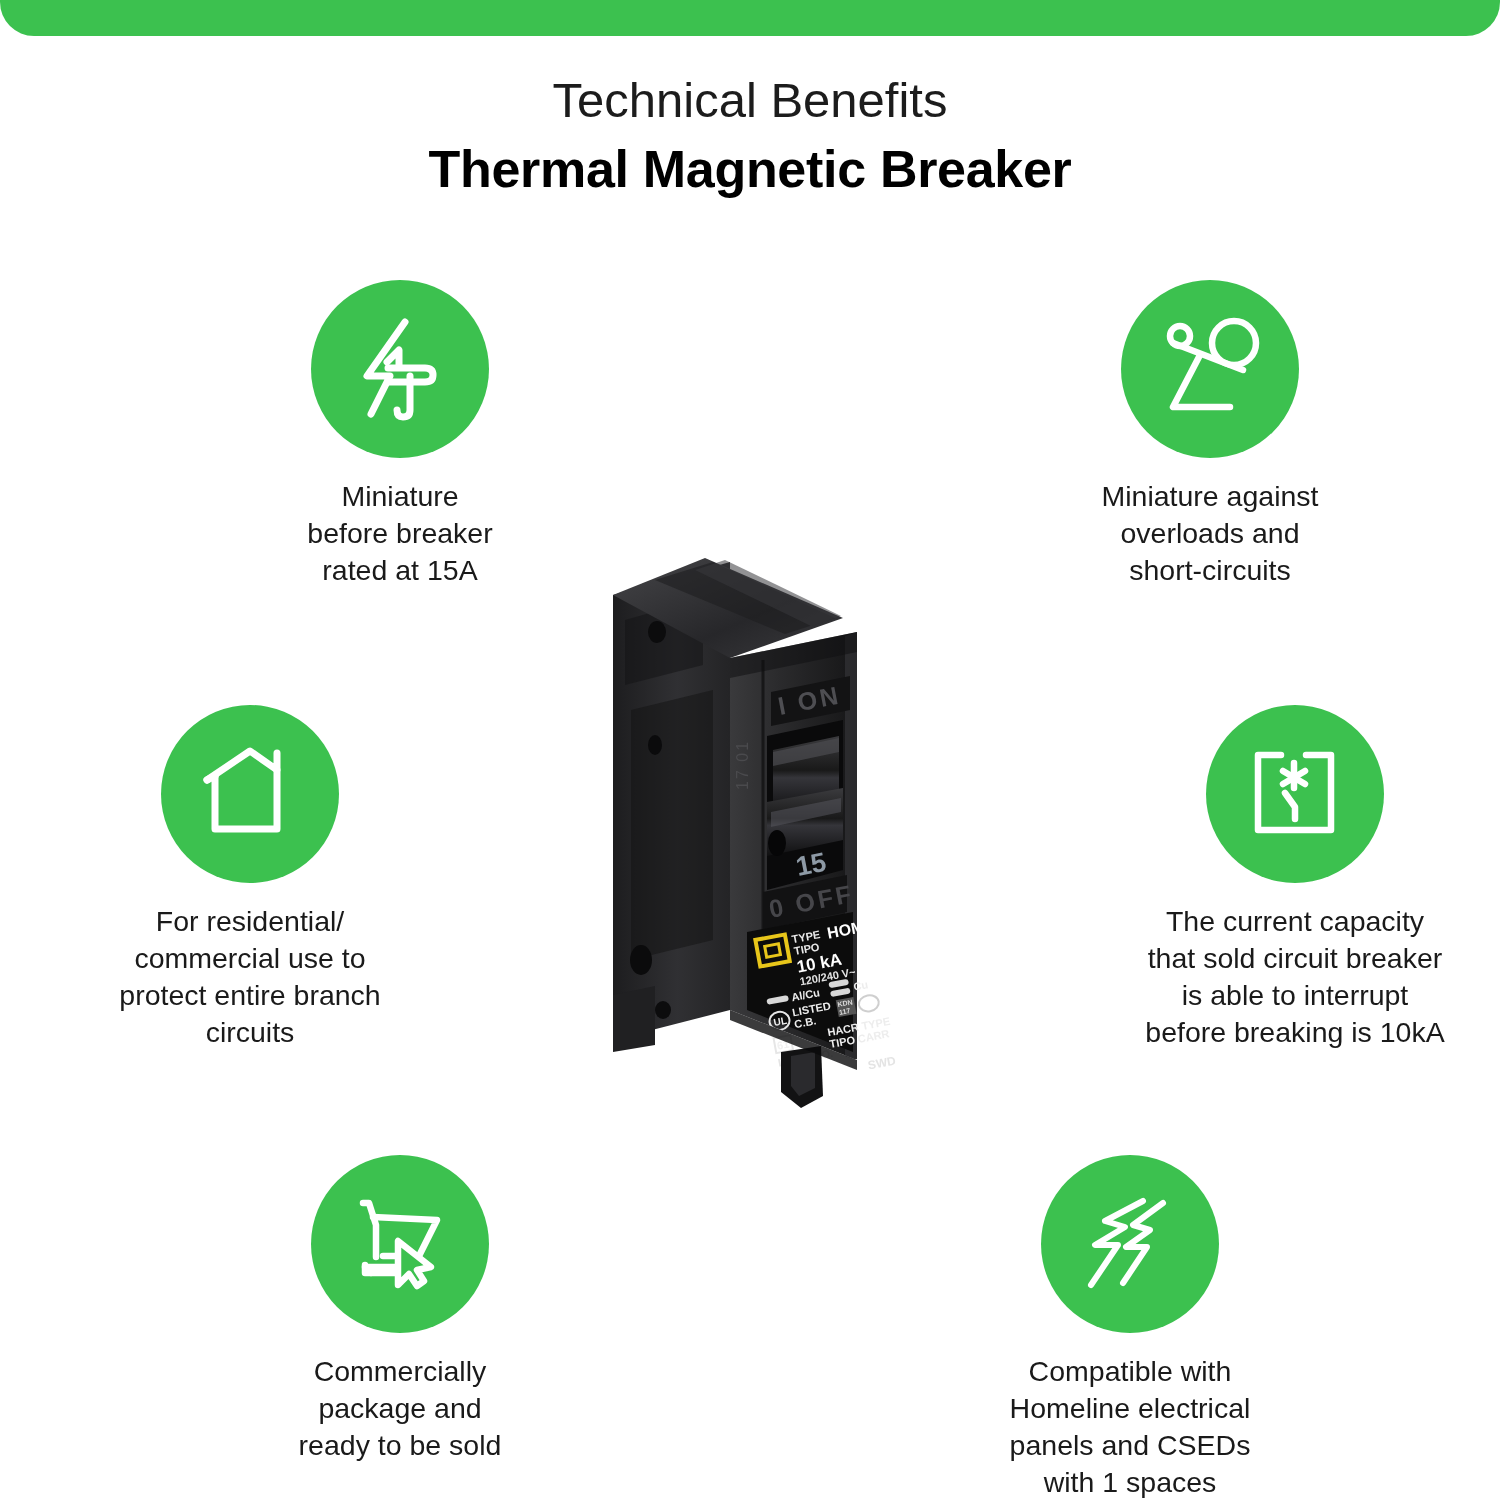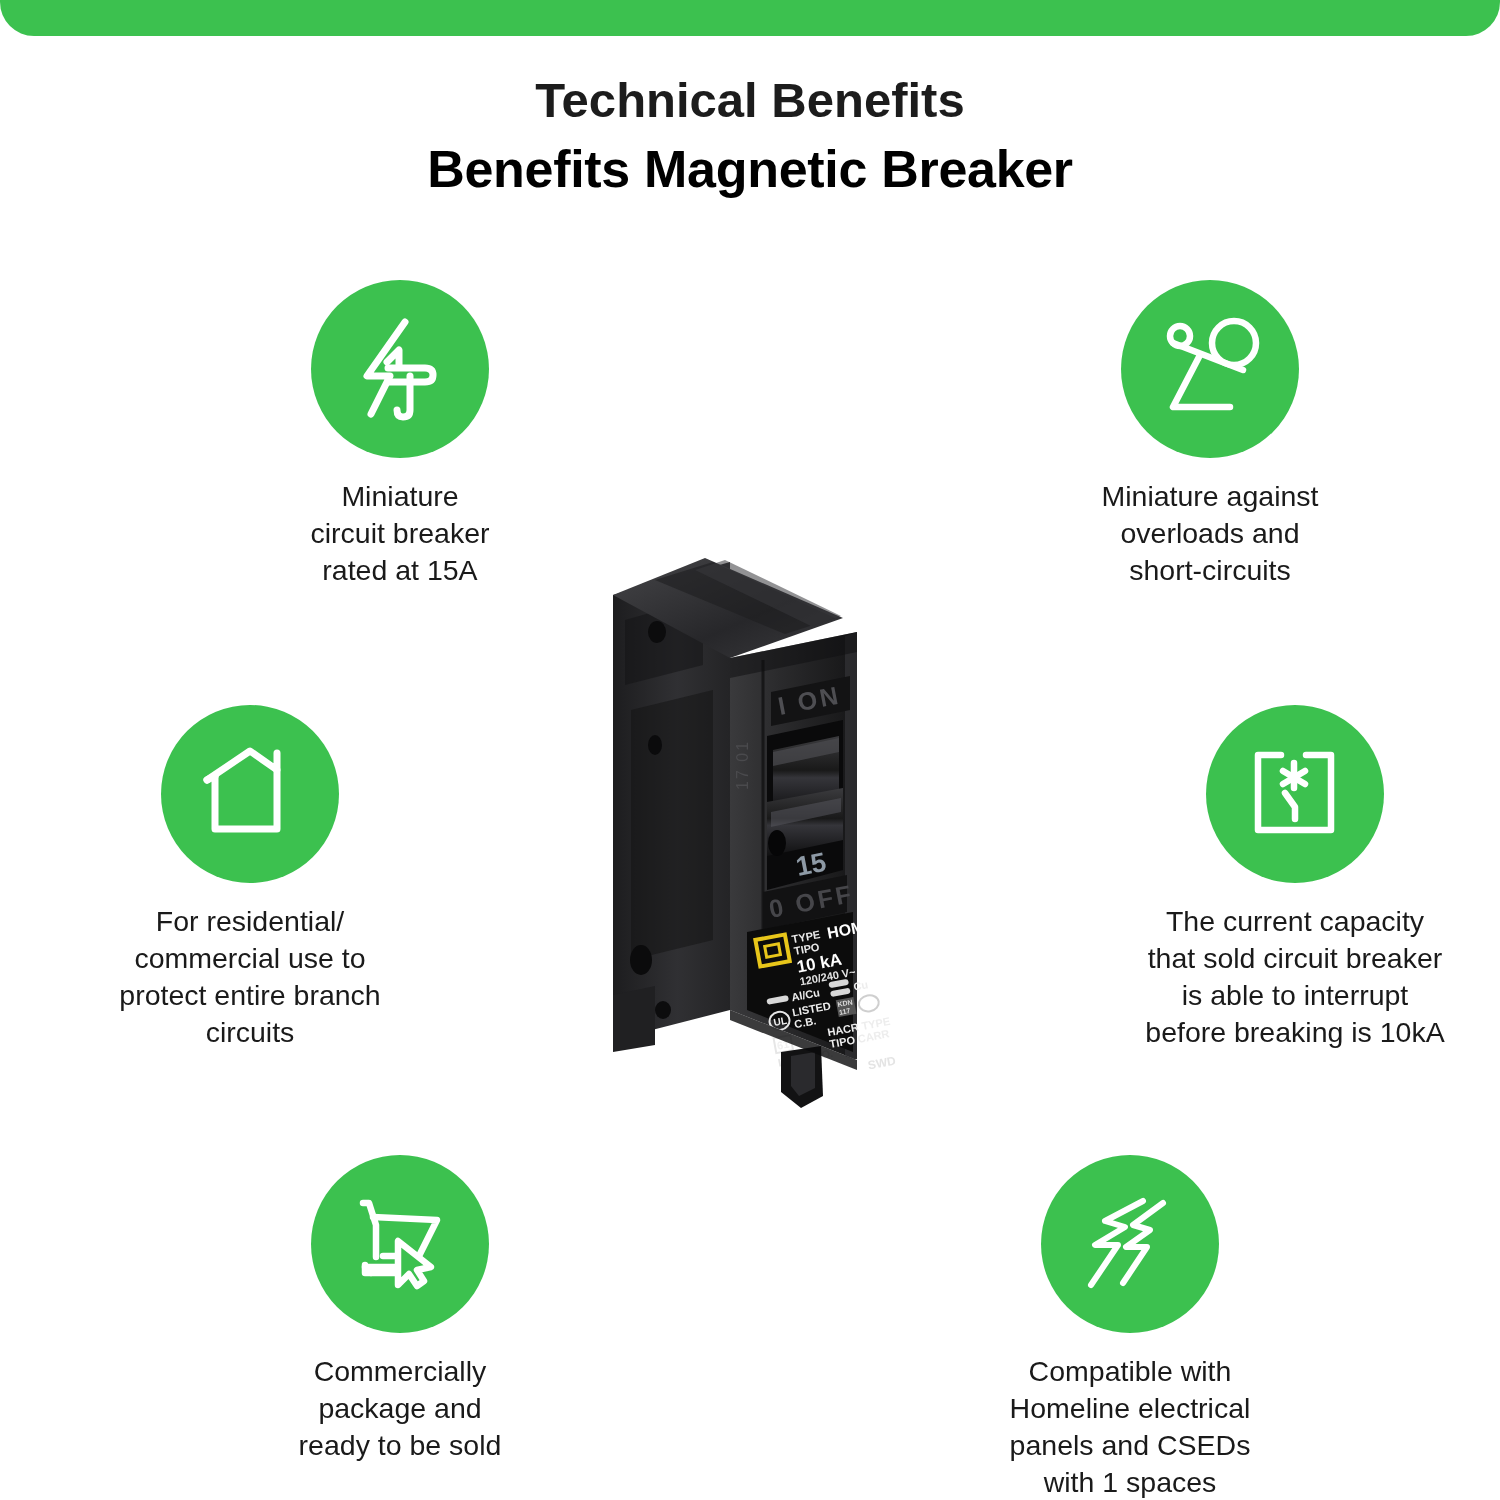--- a/index.html
+++ b/index.html
@@ -19,21 +19,21 @@
     border-bottom-left-radius: 34px;
     border-bottom-right-radius: 34px;
   }
 
   
   .heading-block {
     position: absolute; left: 0; top: 72px; width: 1500px;
     text-align: center;
   }
   .title-light {
-    font-size: 49px; font-weight: 700; color: #1c1c1c;
+    font-size: 49px; font-weight: 400; color: #1c1c1c;
     letter-spacing: 0px; line-height: 1.18;
   }
   .title-bold {
     font-size: 52px; font-weight: 700; color: #000;
     letter-spacing: -0.3px; line-height: 1.28; margin-top: 6px;
   }
 
   
   .benefit {
     position: absolute;
@@ -71,36 +71,36 @@
 </style>
 </head>
 <body>
 
 <div class="page">
 
   <div class="top-band" style="background: rgb(60, 193, 79);"></div>
 
   <div class="heading-block">
     <div class="title-light">Technical Benefits</div>
-    <div class="title-bold">Benefits Magnetic Breaker</div>
+    <div class="title-bold">Thermal Magnetic Breaker</div>
   </div>
 
   <div class="benefit b-1">
     <div class="circle" style="background: rgb(60, 193, 79);">
       <span>
         <svg width="118" height="118" viewBox="0 0 118 118" fill="none" stroke="#ffffff" stroke-width="7" stroke-linecap="round" stroke-linejoin="round">
           <path d="M64 12 L26 66 L49 66 L30 104"></path>
           <path d="M46 52 L58 40 L58 56"></path>
           <path d="M47 58 L84 58 Q92 58 92 65 Q92 72 84 72 L47 72"></path>
           <path d="M69 66 L69 100 Q69 107 62 107 Q56 107 56 100"></path>
         </svg>
       </span>
     </div>
     <div class="benefit-label">Miniature
-circuit breaker
+before breaker
 rated at 15A</div>
   </div>
 
   <div class="benefit b-2">
     <div class="circle" style="background: rgb(60, 193, 79);">
       <span>
         <svg width="118" height="118" viewBox="0 0 118 118" fill="none" stroke="#ffffff" stroke-width="6.5" stroke-linecap="round" stroke-linejoin="round">
           <circle cx="29" cy="26" r="10"></circle>
           <circle cx="83" cy="33" r="22"></circle>
           <line x1="22" y1="33" x2="92" y2="60"></line>

